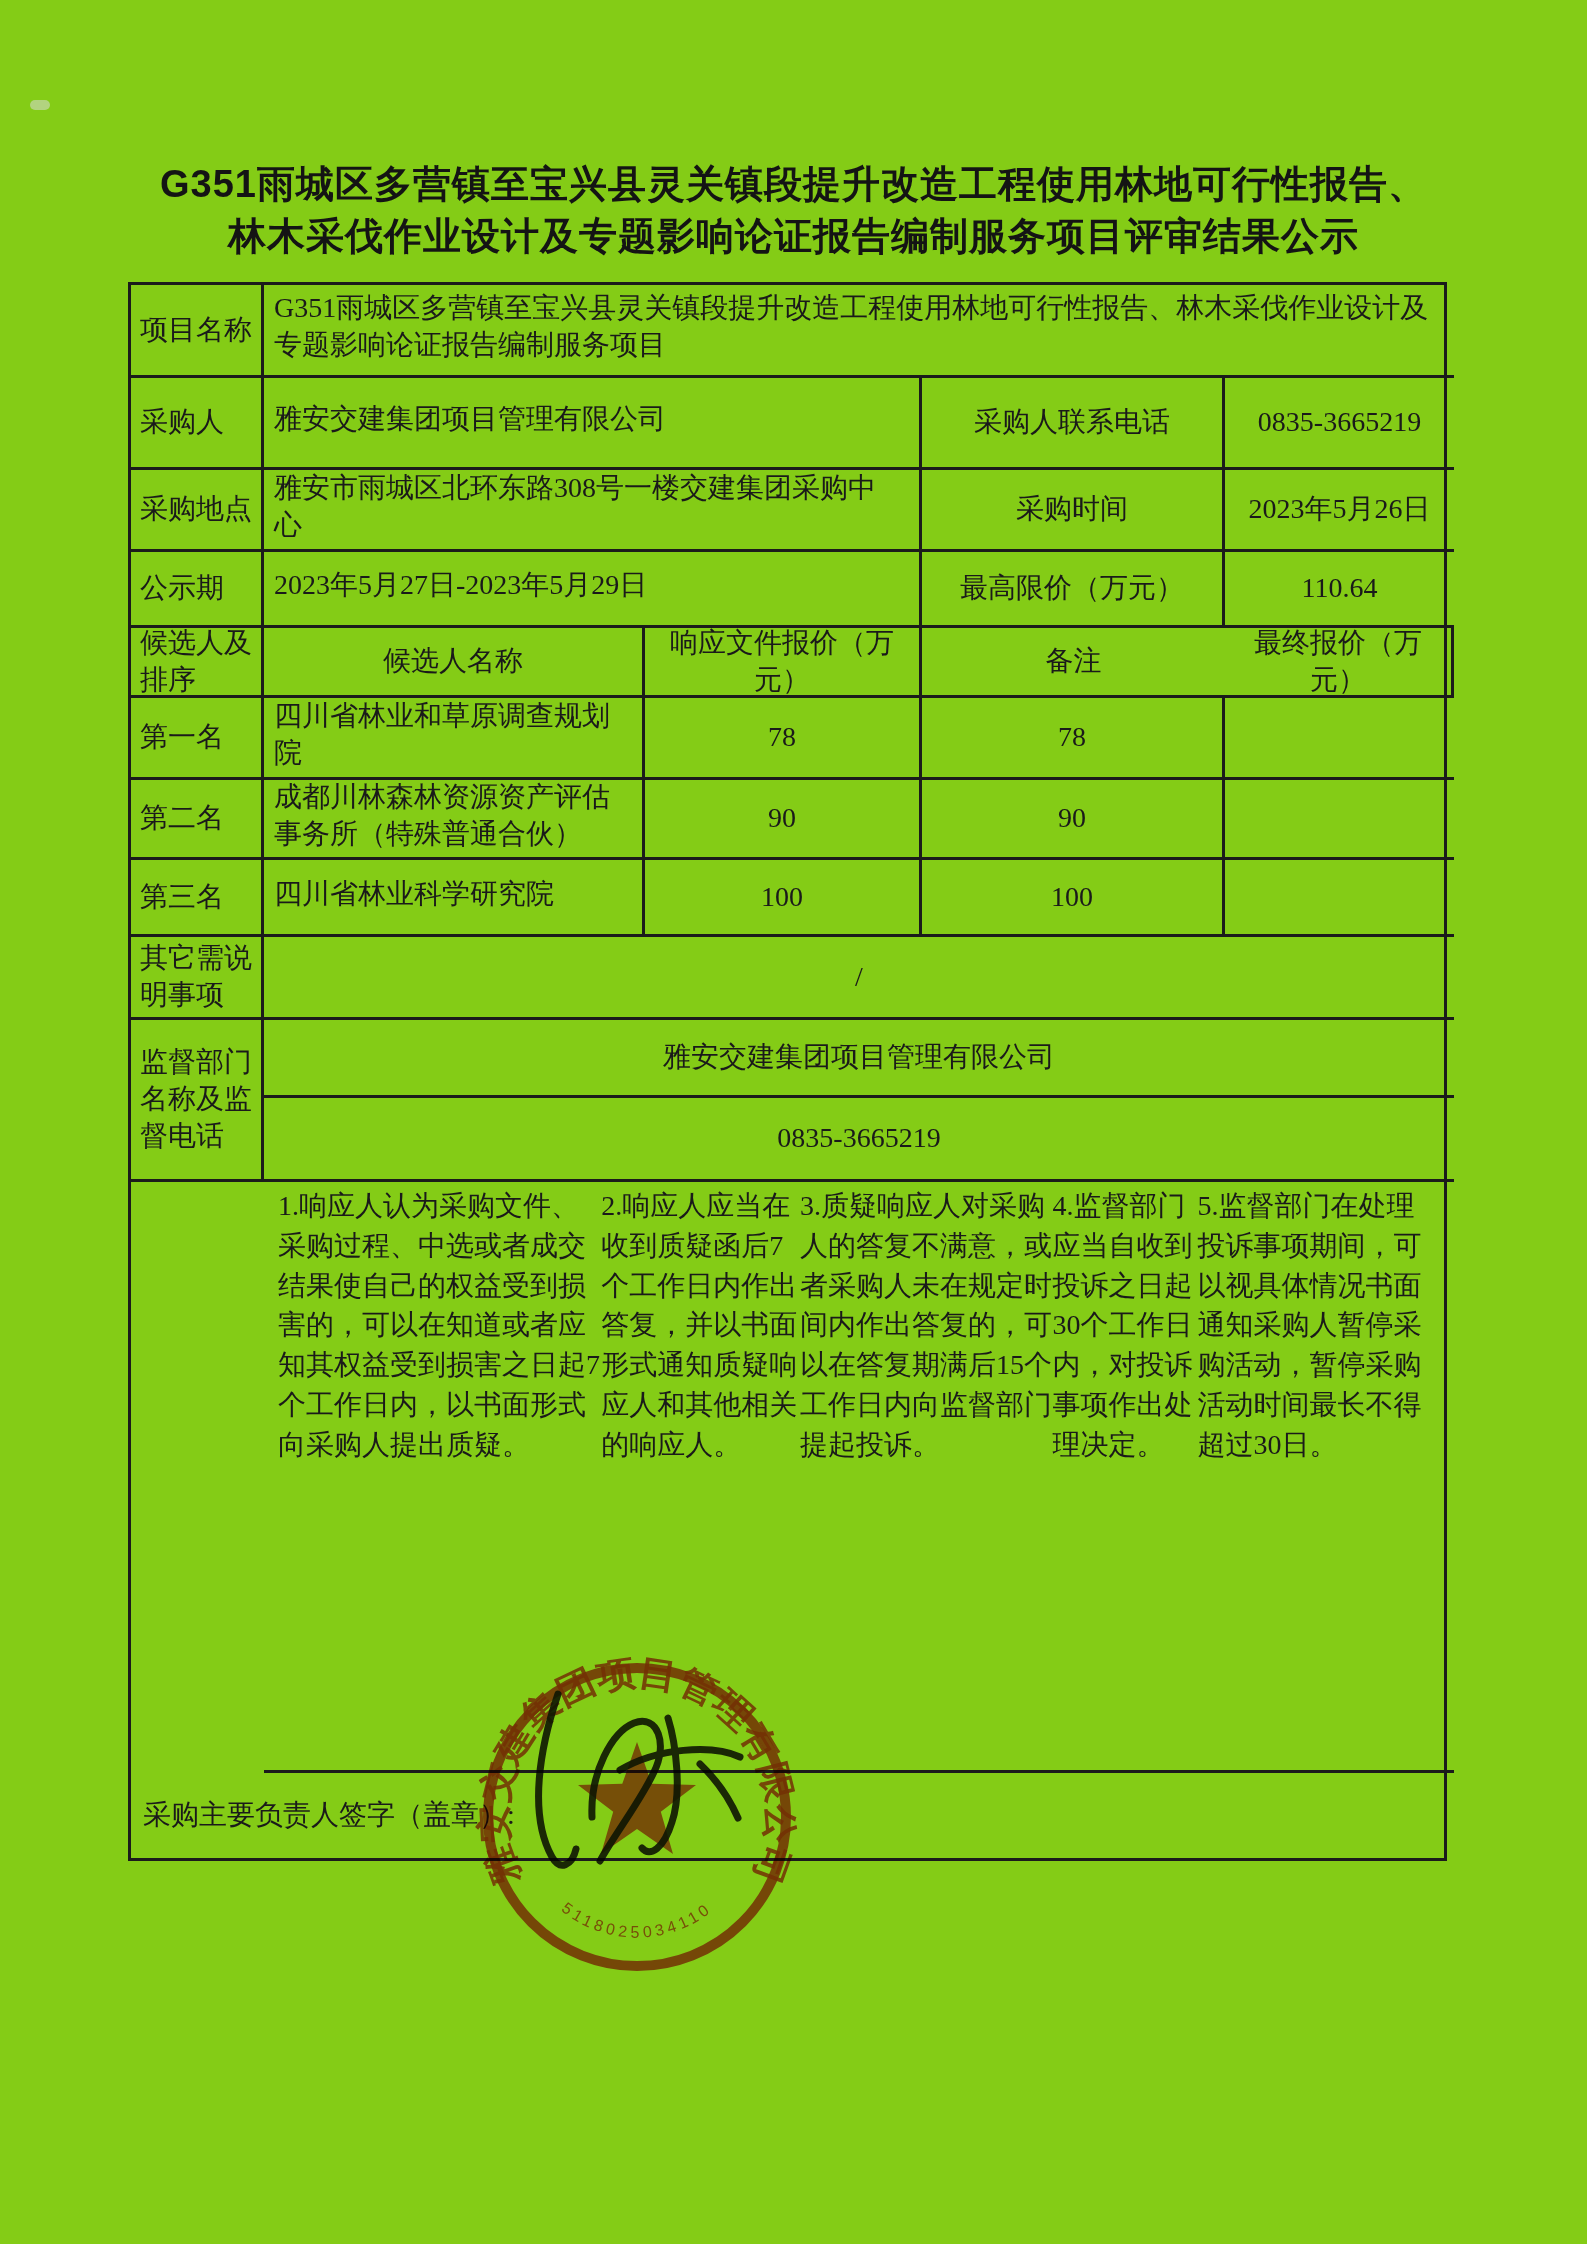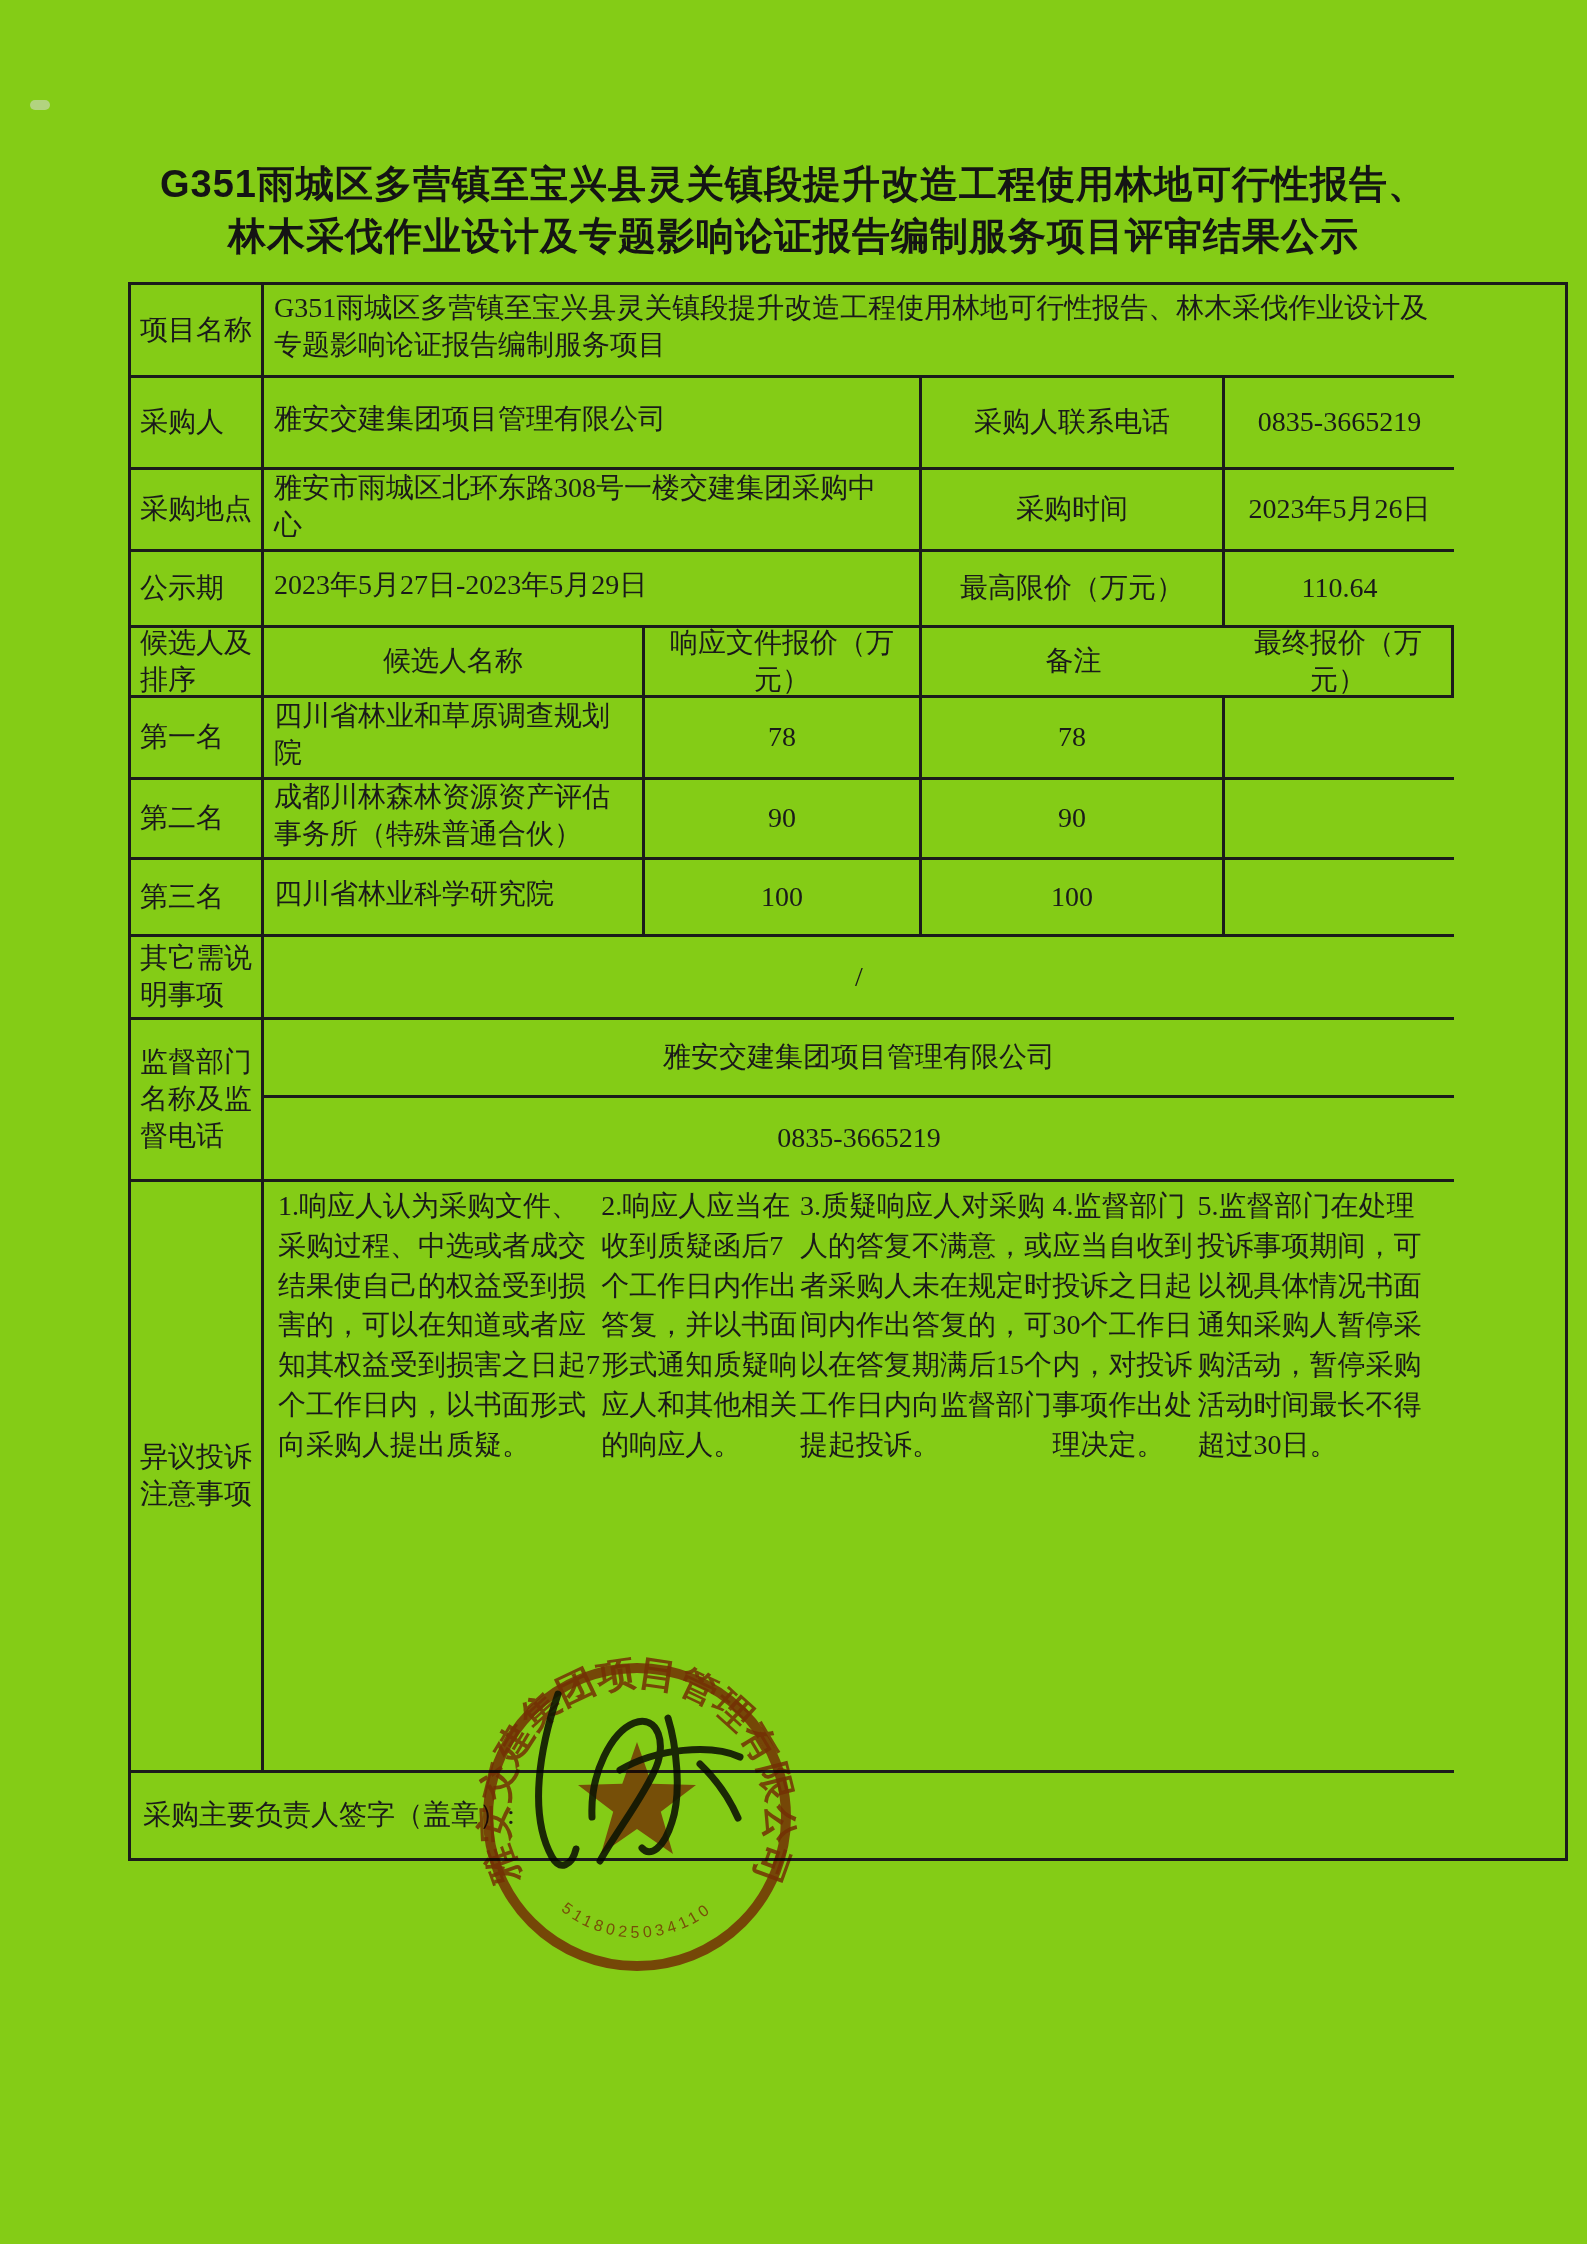--- a/index.html
+++ b/index.html
@@ -16,21 +16,21 @@
     text-align:center;
     font-family:"Liberation Sans", sans-serif;
     font-weight:700;
     font-size:38px;
     line-height:52px;
     color:#141414;
     letter-spacing:1px;
   }
   .doc-table{
     position:absolute;left:128px;top:282px;
-    width:1440px;height:1579px;
+    width:1319px;height:1579px;
     box-sizing:border-box;
     border:3px solid #1b1b1b;
     display:grid;
     grid-template-columns:133px 381px 277px 303px 229px;
     grid-template-rows:93px 92px 82px 76px 70px 82px 80px 77px 83px 78px 84px 591px 85px;
     font-size:28px;
     line-height:1.32;
   }
   .cell{
     box-sizing:border-box;
@@ -124,21 +124,20 @@
     <div class="cell ctr">100</div>
     <div class="cell ctr last-col"></div>
 
     <div class="cell lbl">其它需说明事项</div>
     <div class="cell ctr last-col" style="grid-column:2 / span 4;">/</div>
 
     <div class="cell lbl" style="grid-row:10 / span 2;">监督部门名称及监督电话</div>
     <div class="cell ctr last-col" style="grid-column:2 / span 4;">雅安交建集团项目管理有限公司</div>
     <div class="cell ctr last-col" style="grid-column:2 / span 4;">0835-3665219</div>
 
-    <div class="cell lbl">异议投诉注意事项</div>
     <div class="cell notes last-col" style="grid-column:2 / span 4;">
       <p>1.响应人认为采购文件、采购过程、中选或者成交结果使自己的权益受到损害的，可以在知道或者应知其权益受到损害之日起7个工作日内，以书面形式向采购人提出质疑。</p>
       <p>2.响应人应当在收到质疑函后7个工作日内作出答复，并以书面形式通知质疑响应人和其他相关的响应人。</p>
       <p>3.质疑响应人对采购人的答复不满意，或者采购人未在规定时间内作出答复的，可以在答复期满后15个工作日内向监督部门提起投诉。</p>
       <p>4.监督部门应当自收到投诉之日起30个工作日内，对投诉事项作出处理决定。</p>
       <p>5.监督部门在处理投诉事项期间，可以视具体情况书面通知采购人暂停采购活动，暂停采购活动时间最长不得超过30日。</p>
     </div>
 
     <div class="cell sig-cell last-col last-row" style="grid-column:1 / span 5;">
       <span>采购主要负责人签字（盖章）:</span>

